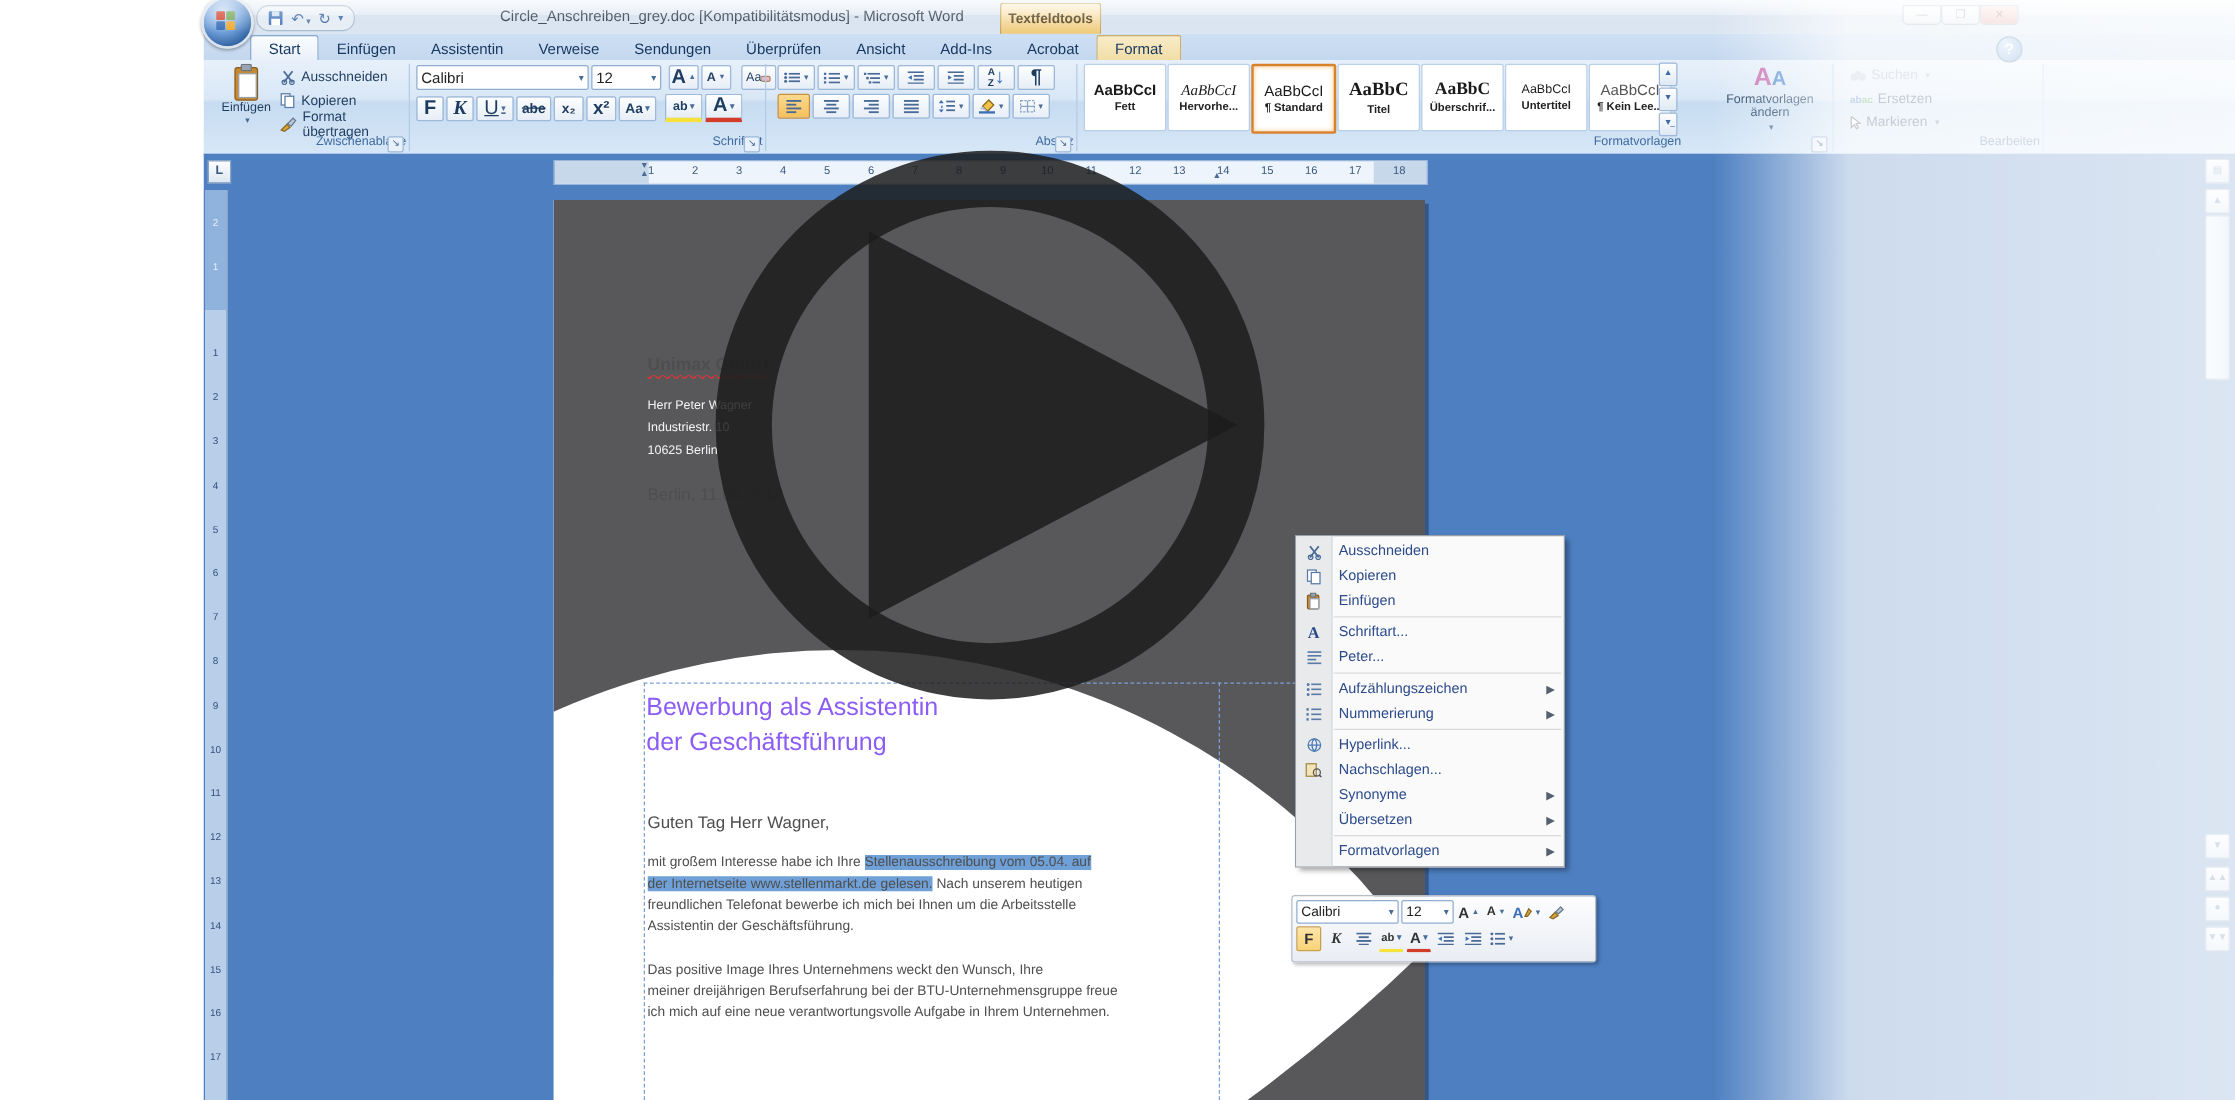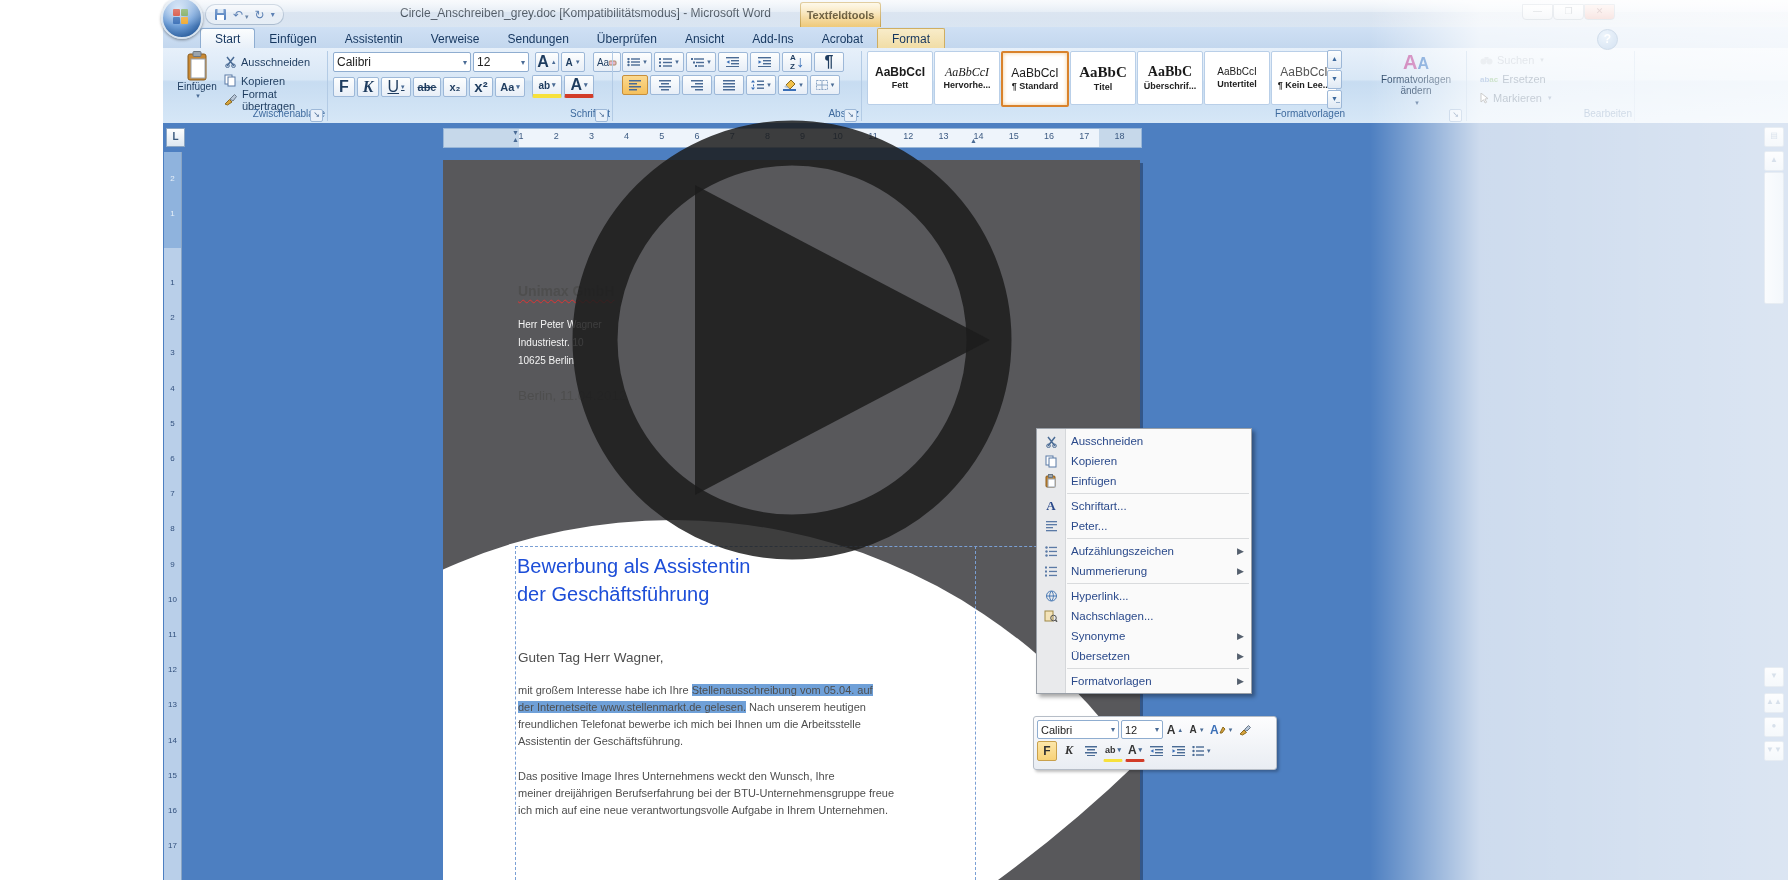--- a/index.html
+++ b/index.html
@@ -100,21 +100,21 @@
   #page{left:443px;top:160px;width:697px;height:720px;background:#fff;
     box-shadow:3px 3px 0 rgba(20,40,70,.45);}
 
   
   .doc-white{color:#f4f4f4;}
   .doc-line{position:absolute;white-space:nowrap;font-size:13.5px;color:#4e4e4e;}
   #company{left:518px;top:283px;font-size:14px;font-weight:bold;
     text-decoration:underline wavy #d33 1px;text-underline-offset:3px;}
   #recipient{left:518px;top:316px;line-height:18px;font-size:10px;}
   #date-line{left:518px;top:388px;font-size:13.5px;}
-  #heading{left:517px;top:552px;font-size:20px;line-height:28px;color:#1d4ed8;white-space:nowrap;}
+  #heading{left:517px;top:552px;font-size:20px;line-height:28px;color:#8b5cf6;white-space:nowrap;}
   #salutation{left:518px;top:650px;}
   #para1{left:518px;top:682px;line-height:17px;width:456px;overflow:hidden;}
   #para2{left:518px;top:768px;line-height:17px;width:456px;overflow:hidden;}
   #para1 div,#para2 div{white-space:nowrap;font-size:11px;color:#4e4e4e;}
   .sel{background:#6fa0d8;}
   .dash{position:absolute;border-left:1px dashed #7a9fd4;}
   #tb-top{left:515px;top:546px;width:617px;height:0;border-top:1px dashed #7a9fd4;border-left:none;}
   #tb-left{left:515px;top:546px;height:334px;}
   #tb-right{left:975px;top:546px;height:334px;}
 

